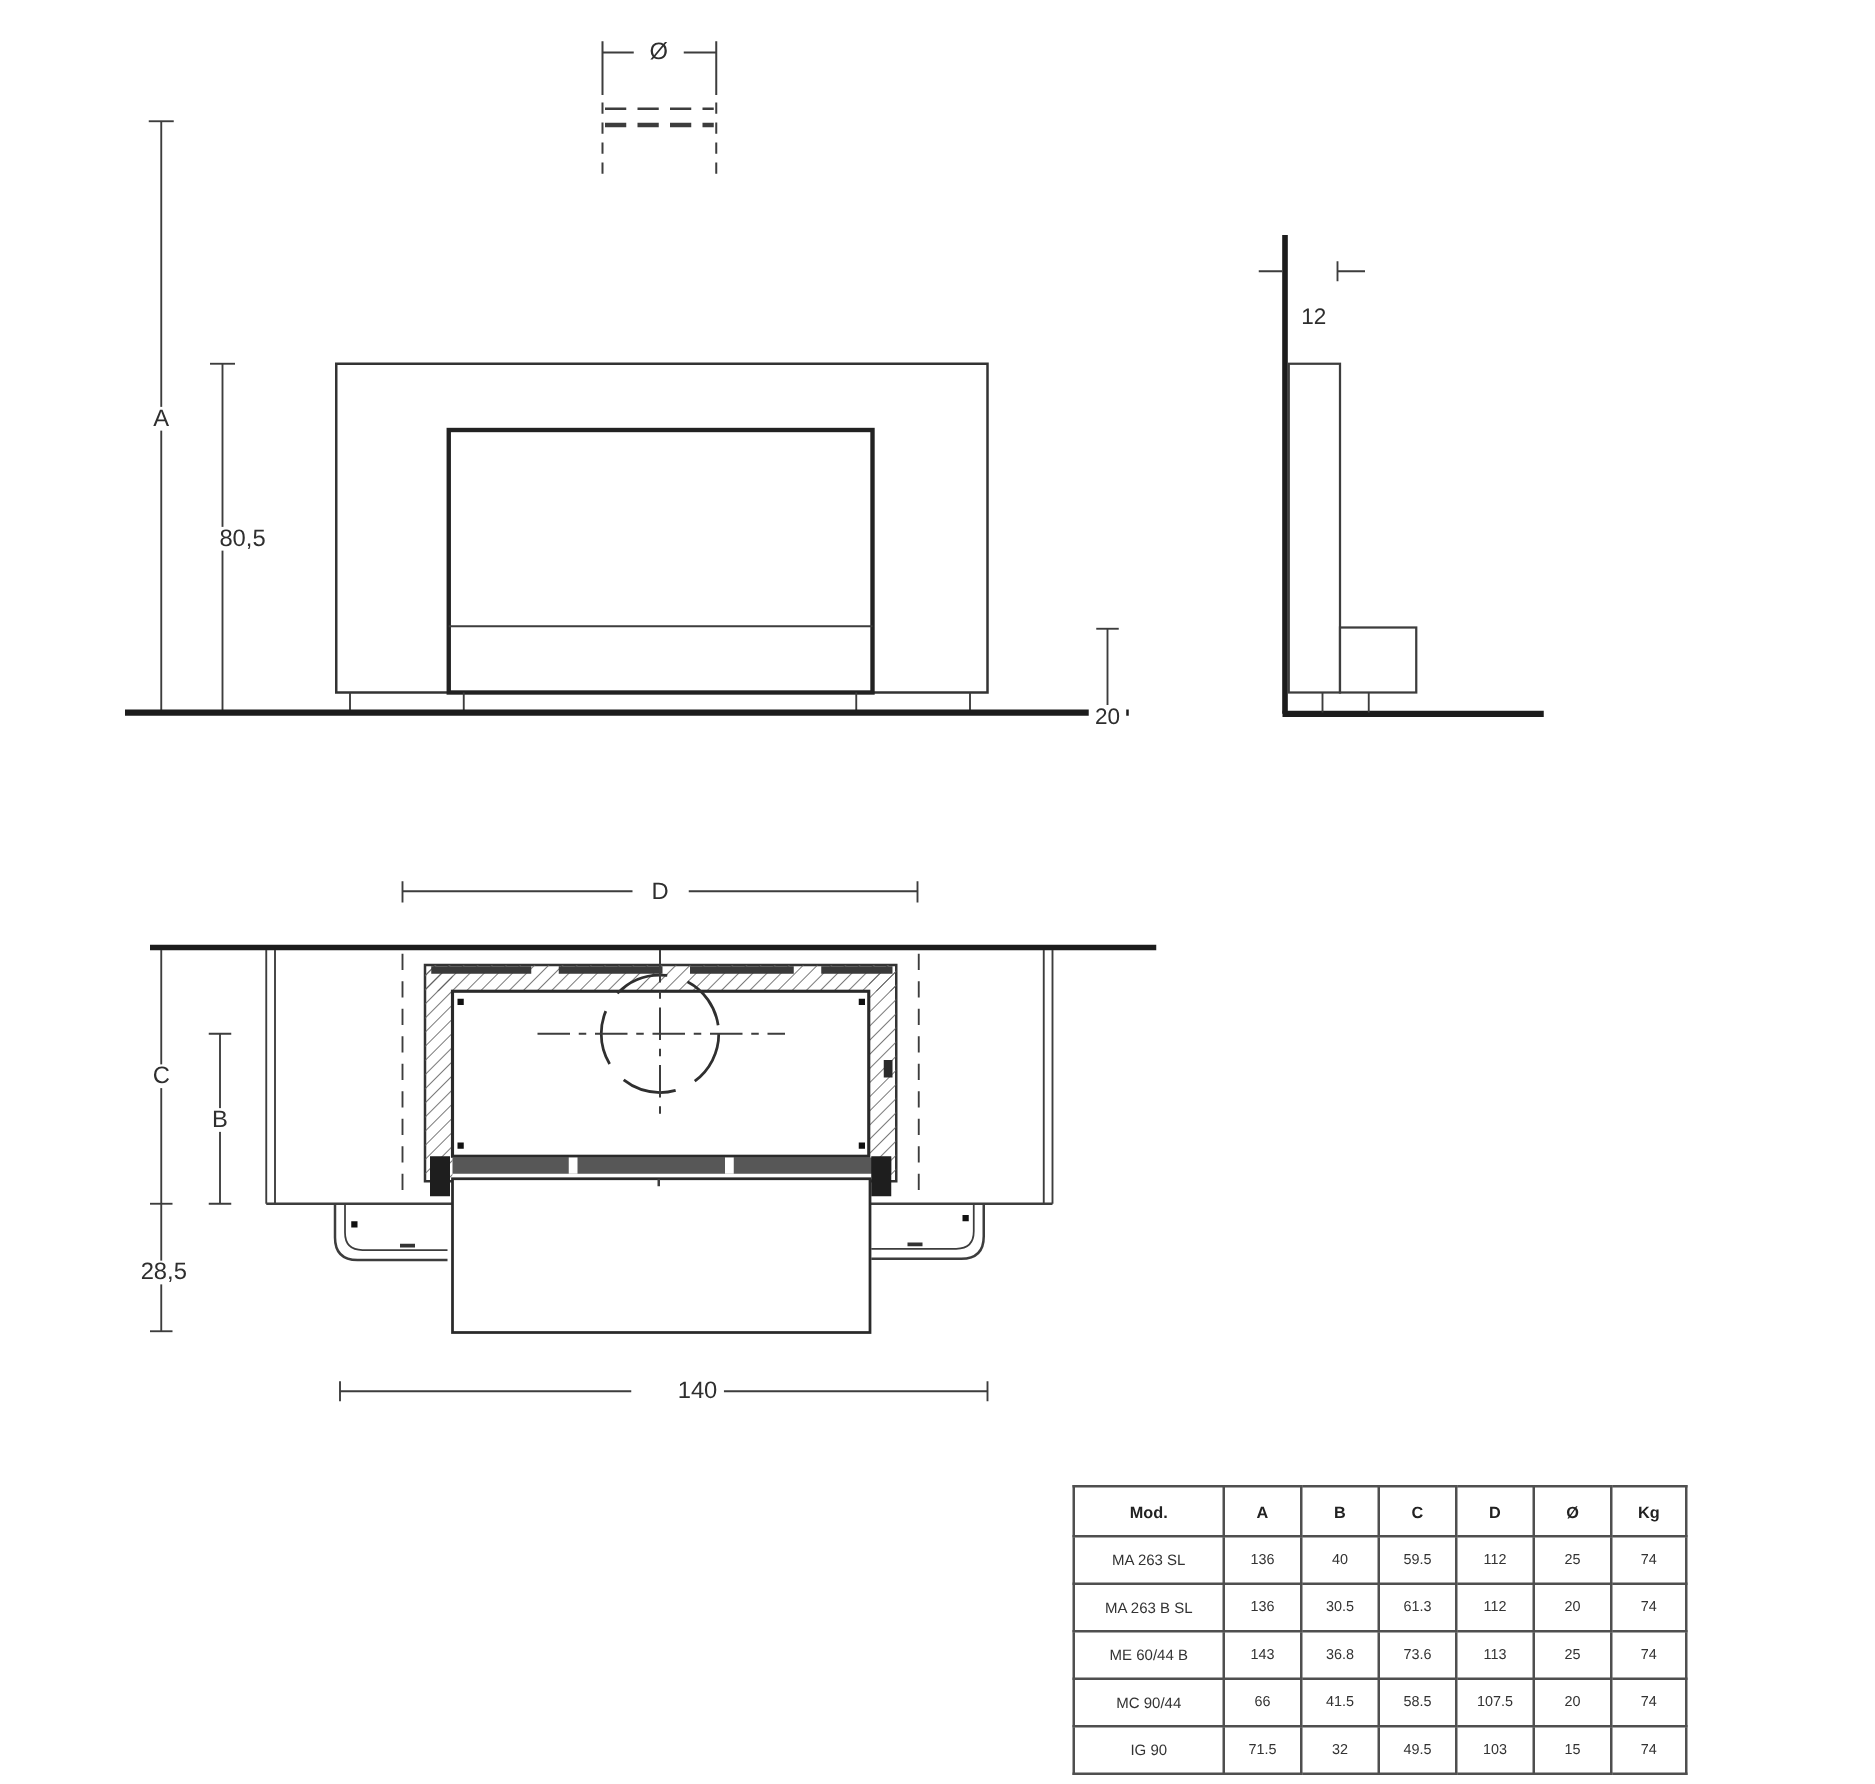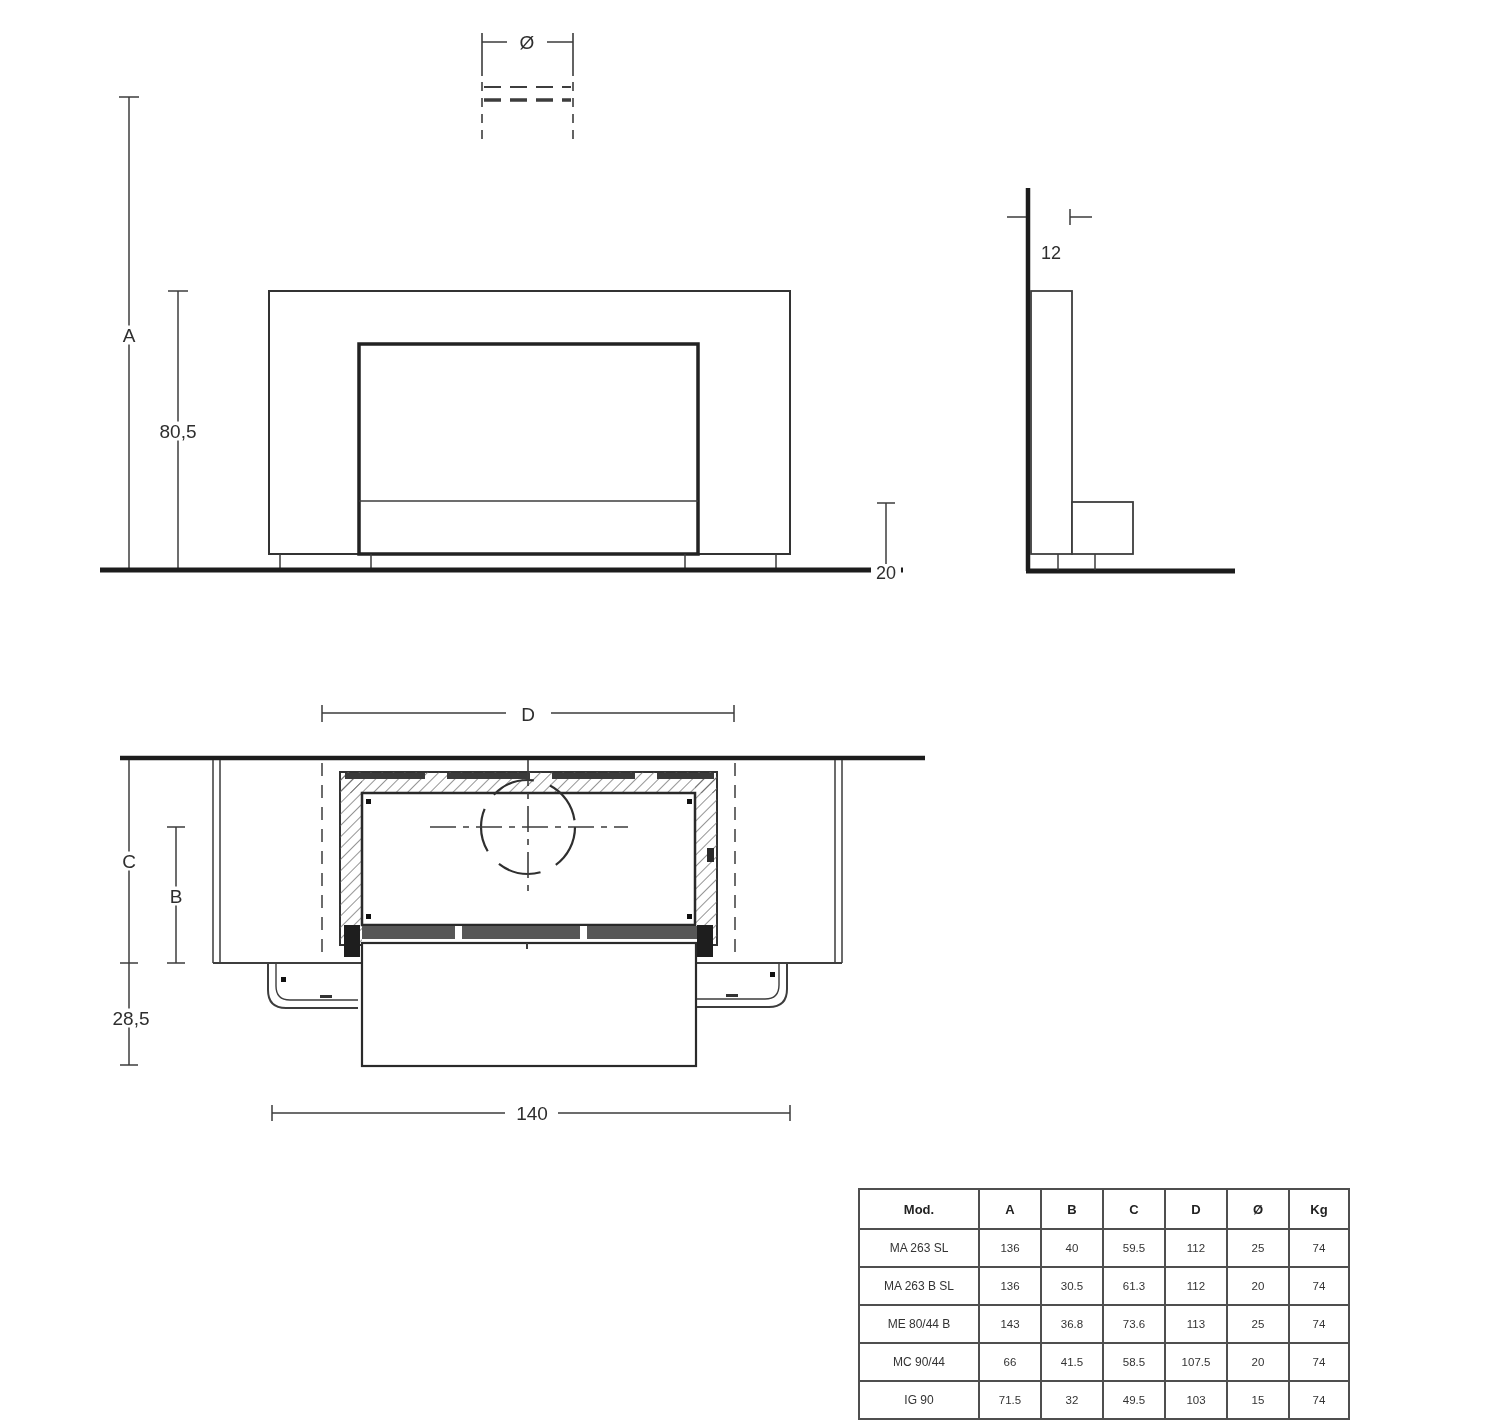--- a/index.html
+++ b/index.html
@@ -160,28 +160,28 @@
 
       <g>
         <path d="M272 1113 H505 M558 1113 H790" stroke-width="1.5"></path>
         <path d="M272 1105 V1121 M790 1105 V1121" stroke-width="1.5"></path>
       </g>
     </g>
   </svg>
 
   <div class="dim-label" style="left:527px;top:42px;">Ø</div>
   <div class="dim-label" style="left:129px;top:335px;">A</div>
-  <div class="dim-label" style="left:178px;top:431px;">80,5</div>
+  <div class="dim-label" style="left:194px;top:431px;">80,5</div>
   <div class="dim-label small" style="left:886px;top:537px;">20</div>
   <div class="dim-label small" style="left:1051px;top:217px;">12</div>
   <div class="dim-label" style="left:528px;top:714px;">D</div>
   <div class="dim-label" style="left:129px;top:861px;">C</div>
   <div class="dim-label" style="left:176px;top:896px;">B</div>
   <div class="dim-label" style="left:131px;top:1018px;">28,5</div>
-  <div class="dim-label" style="left:532px;top:1113px;text-align:right;">140</div>
+  <div class="dim-label" style="left:558px;top:1113px;text-align:right;">140</div>
 
   <table class="spec-table">
     <colgroup>
       <col style="width:120px">
         <col style="width:62px">
         <col style="width:62px">
       <col style="width:62px">
         <col style="width:62px">
         <col style="width:62px">
         <col style="width:60px">
@@ -210,21 +210,21 @@
       <tr>
         <td class="mod">MA 263 B SL</td>
         <td>136</td>
         <td>30.5</td>
         <td>61.3</td>
         <td>112</td>
         <td>20</td>
         <td>74</td>
       </tr>
       <tr>
-        <td class="mod">ME 80/44 B</td>
+        <td class="mod">ME 60/44 B</td>
         <td>143</td>
         <td>36.8</td>
         <td>73.6</td>
         <td>113</td>
         <td>25</td>
         <td>74</td>
       </tr>
       <tr>
         <td class="mod">MC 90/44</td>
         <td>66</td>

